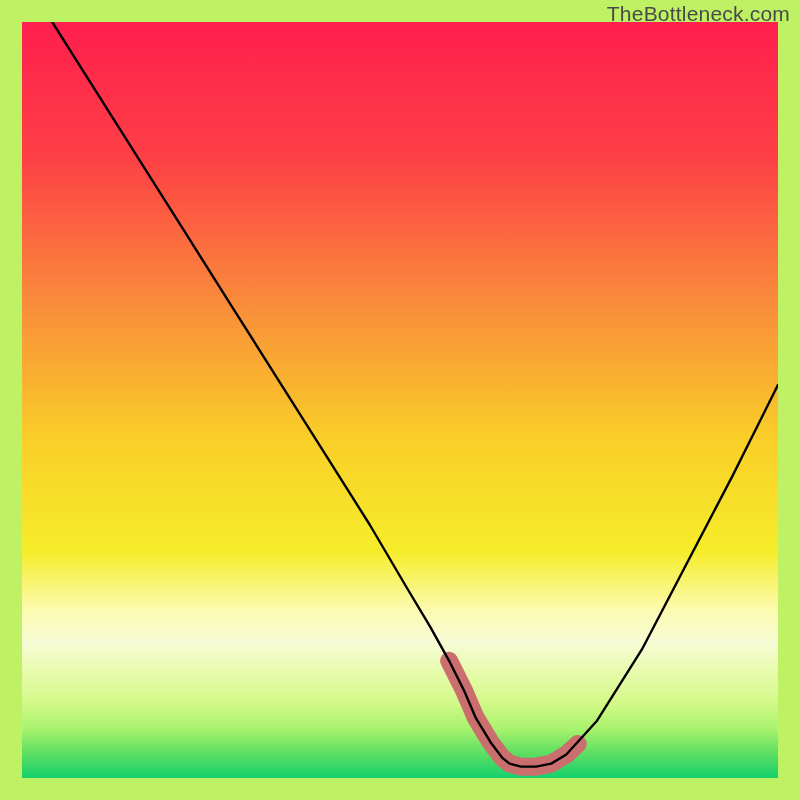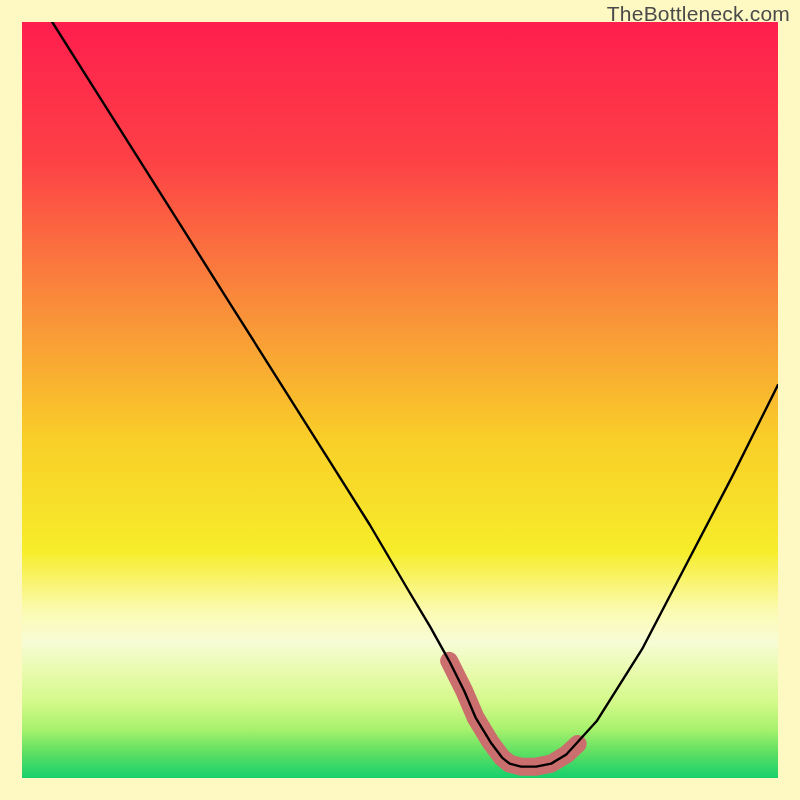--- a/index.html
+++ b/index.html
@@ -7,21 +7,21 @@
     padding: 0;
     width: 800px;
     height: 800px;
     background: #000;
     overflow: hidden;
     font-family: Arial, Helvetica, sans-serif;
   }
   .frame {
     position: absolute;
     inset: 0;
-    background: #fef9c3;
+    background: #bef264;
   }
   .plot {
     position: absolute;
     left: 22px;
     top: 22px;
     width: 756px;
     height: 756px;
     overflow: hidden;
   }
   .watermark {

